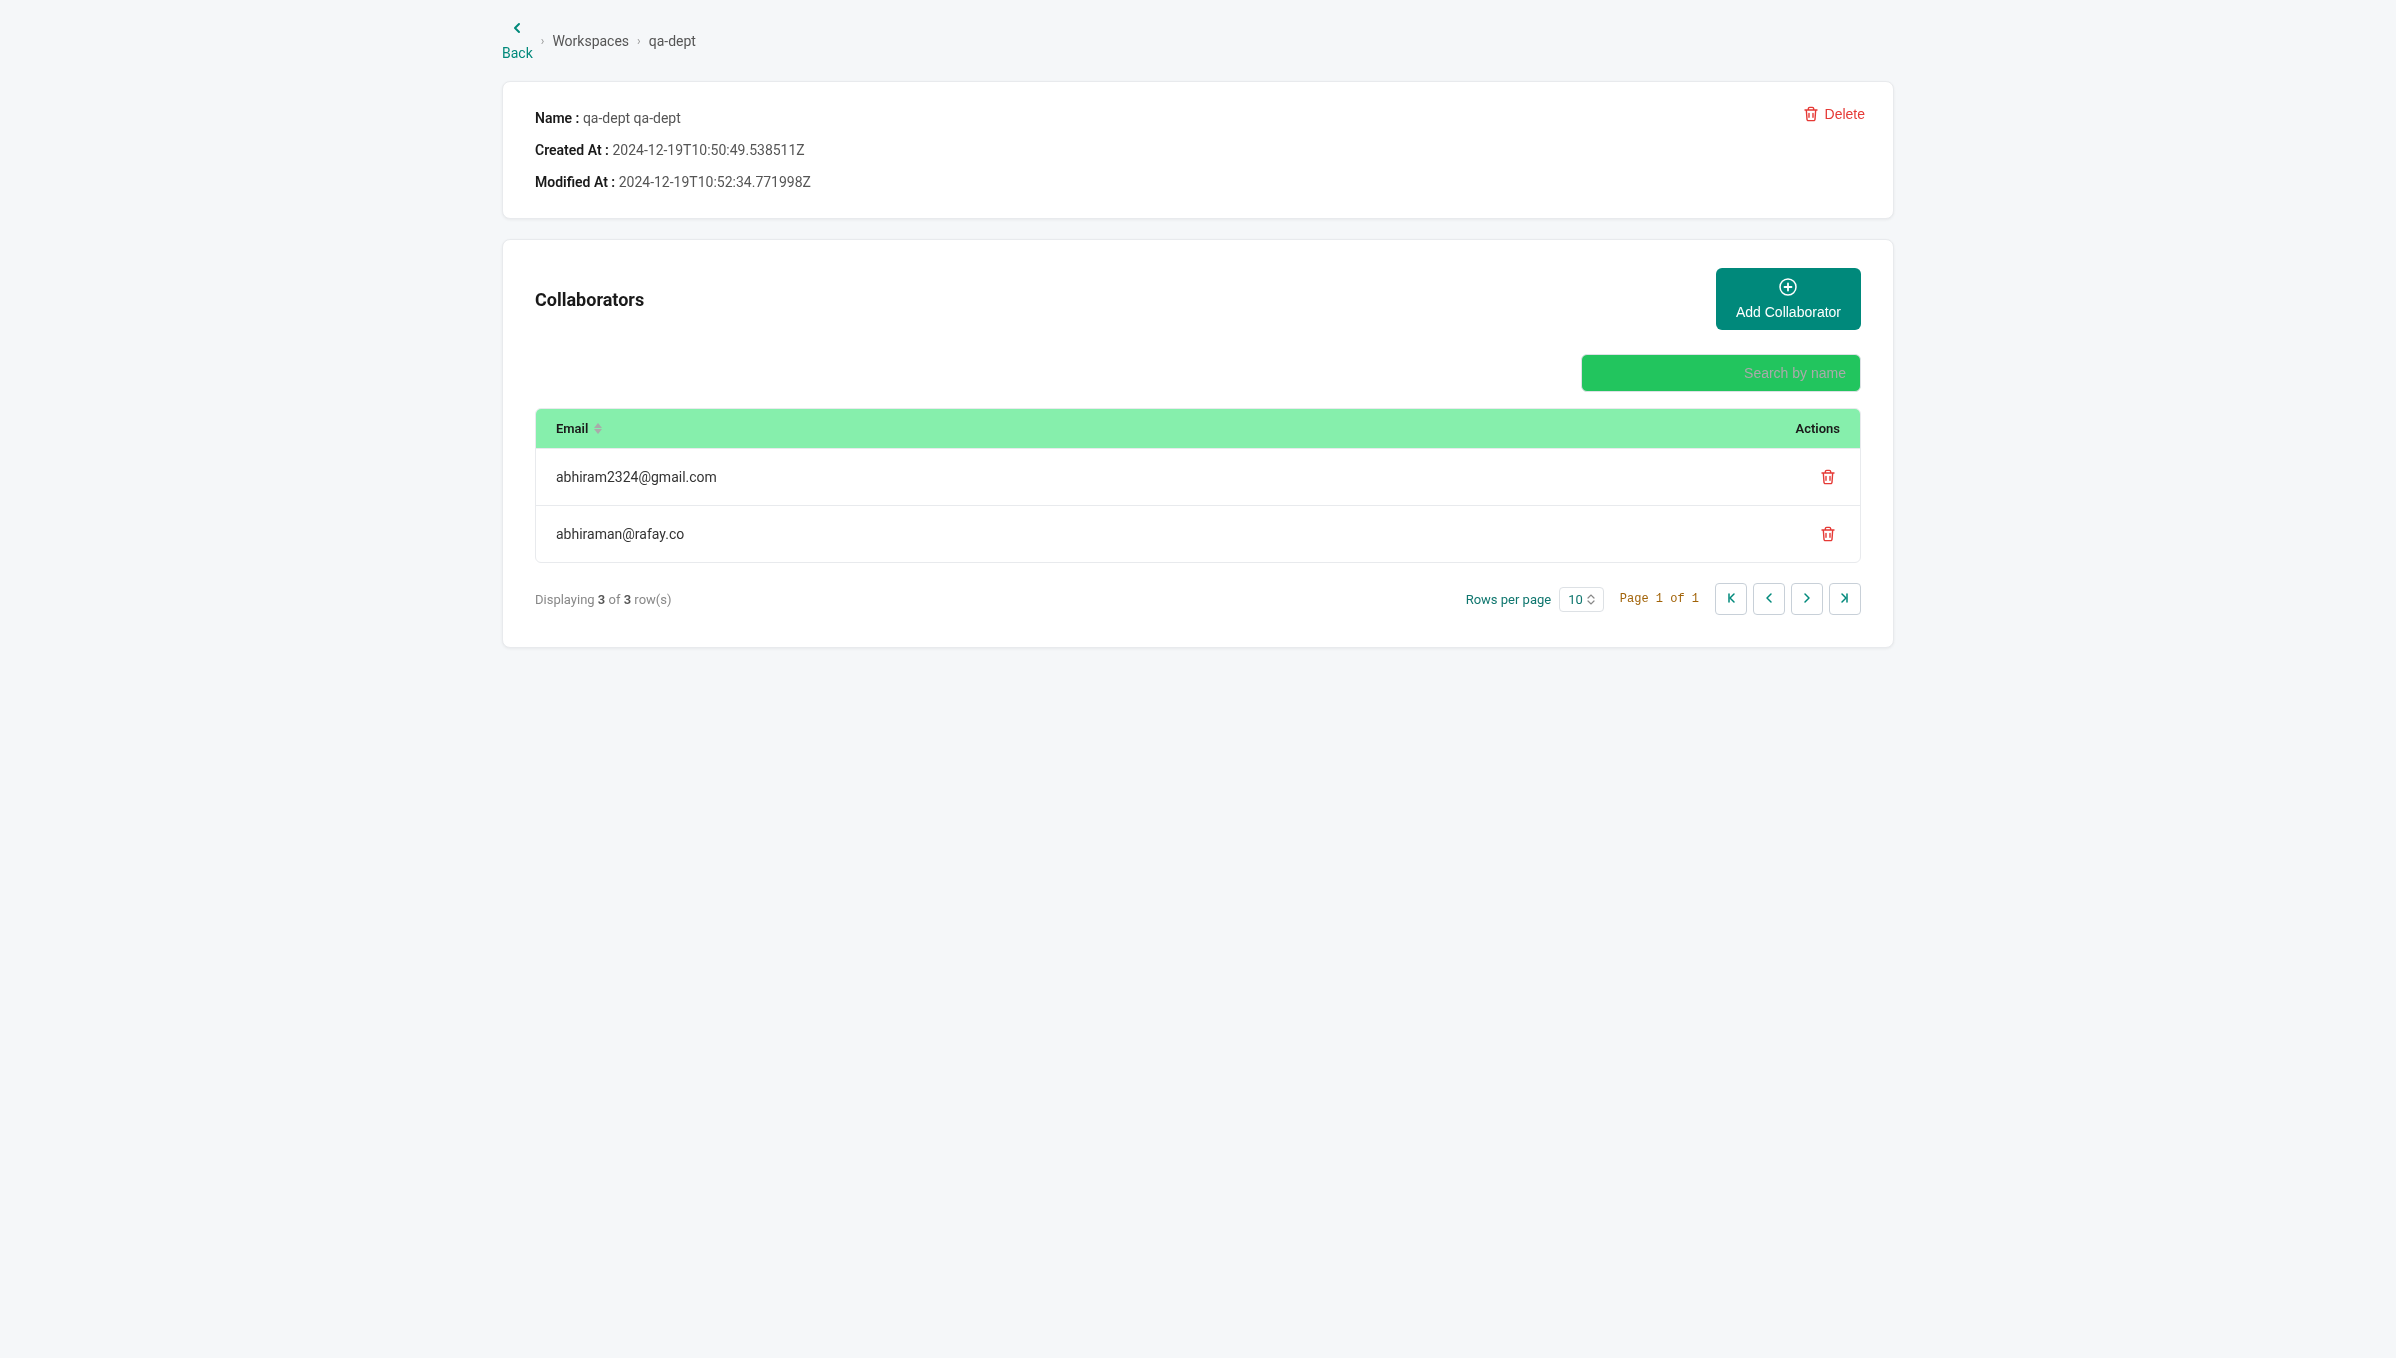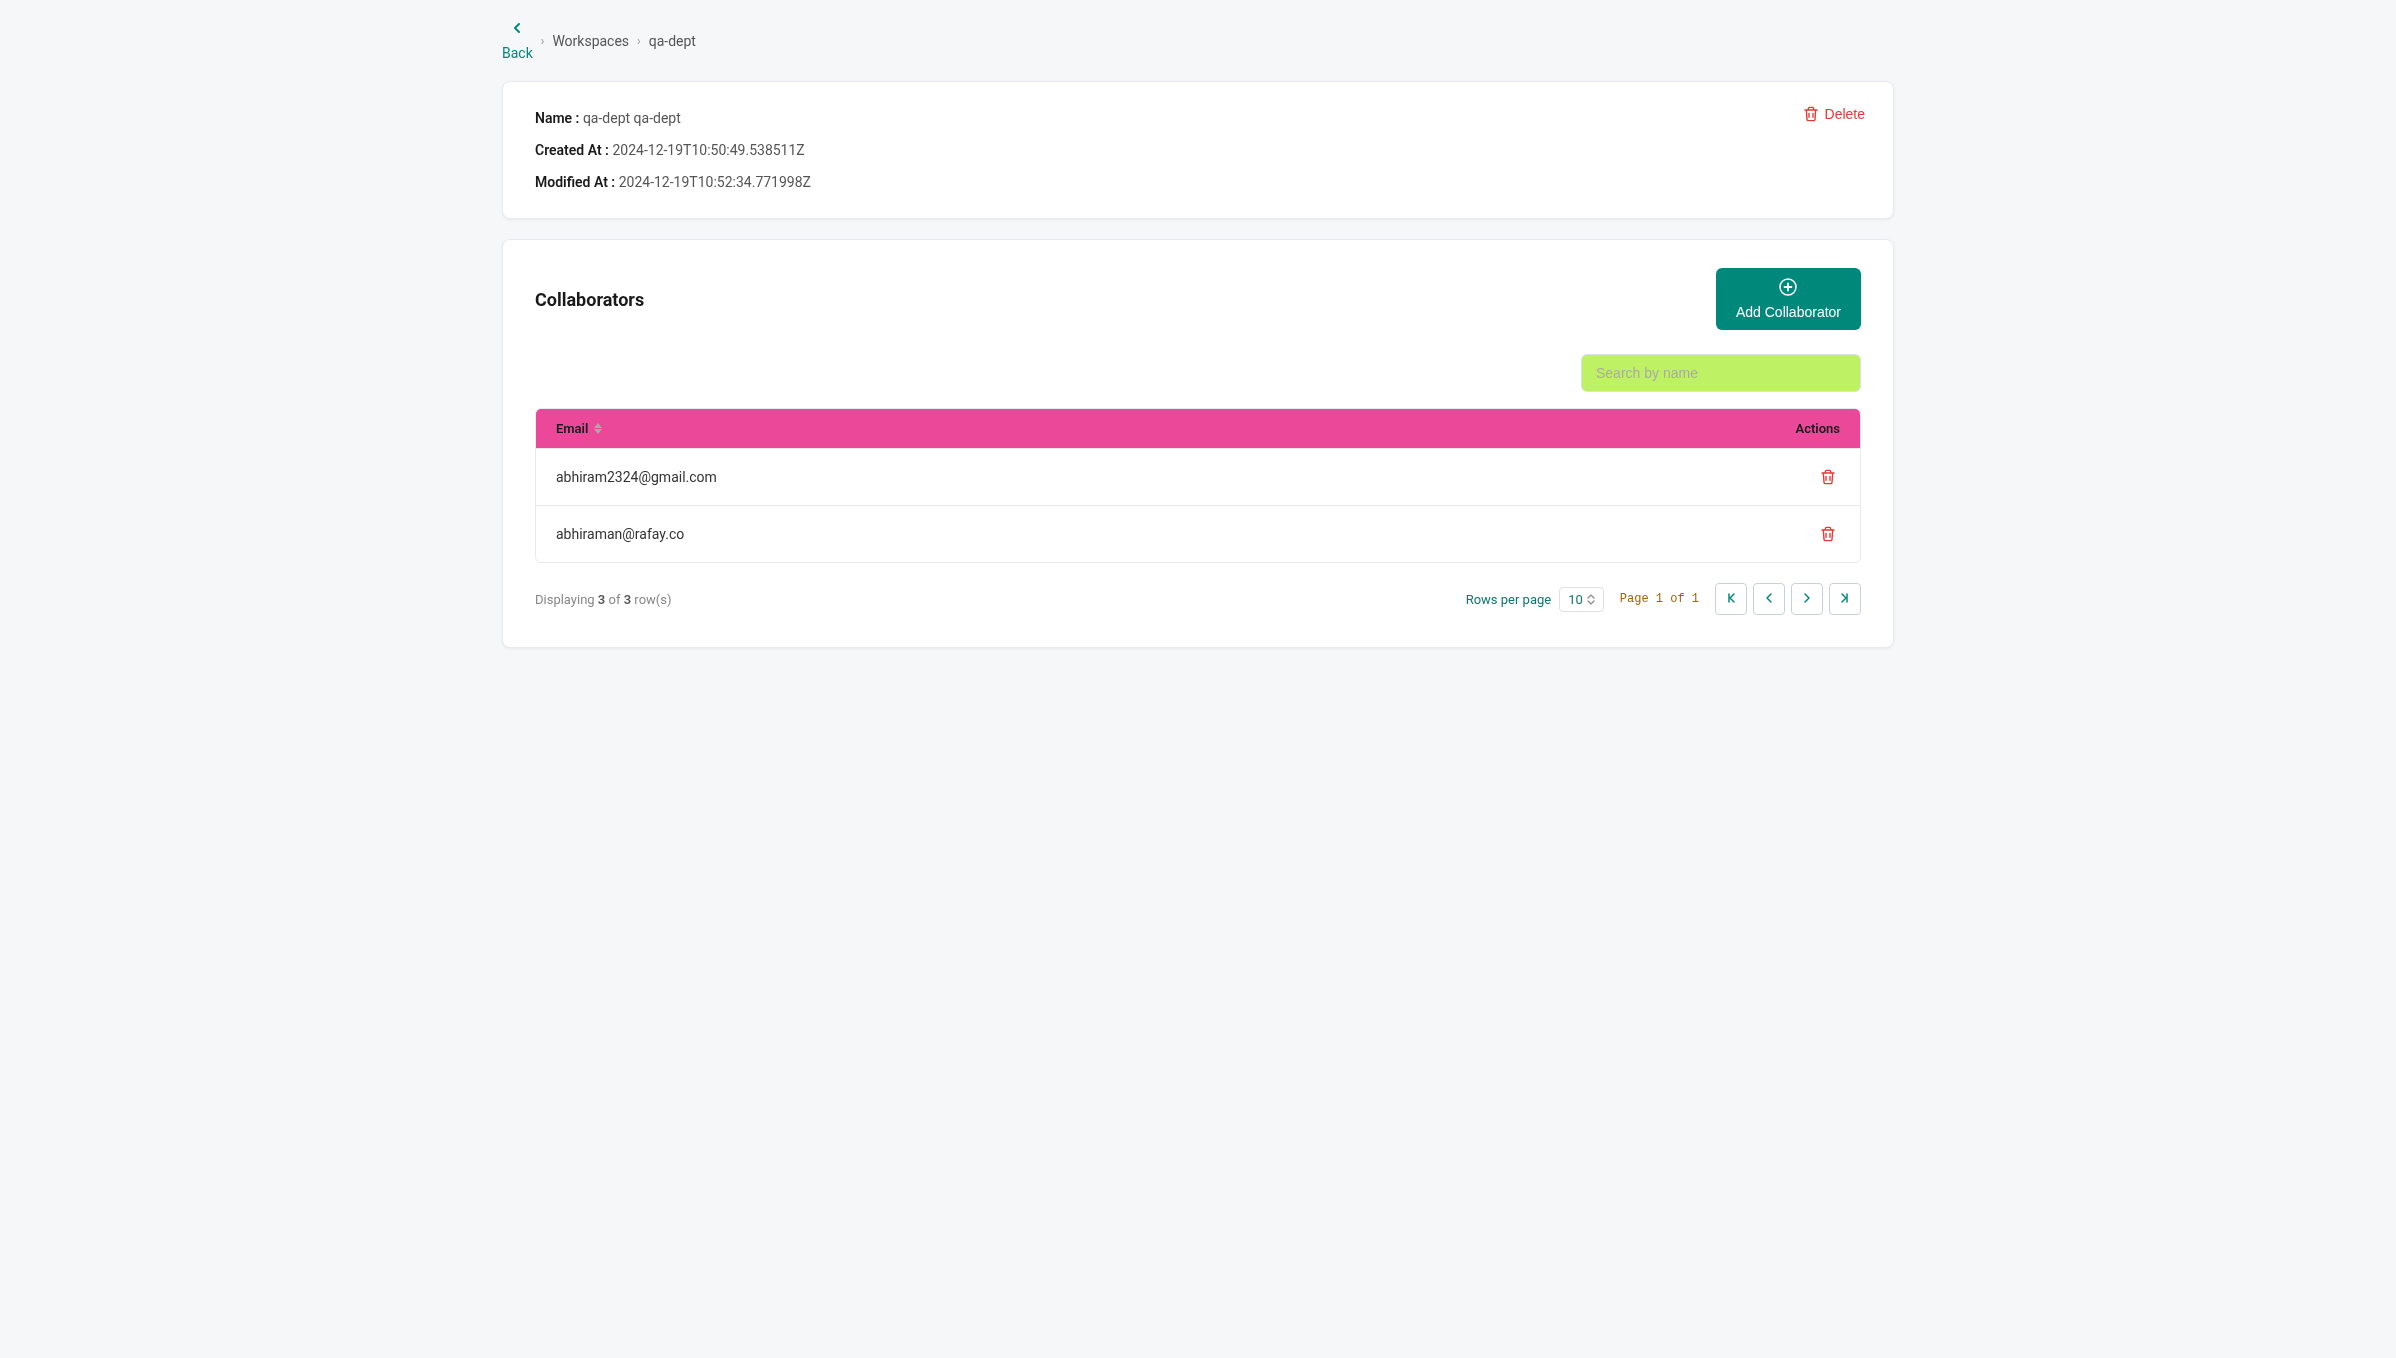--- a/index.html
+++ b/index.html
@@ -137,41 +137,42 @@
       width: 280px;
     }
 
     .search-input {
       width: 100%;
       padding: 10px 14px;
       border: 1px solid #dde1e5;
       border-radius: 6px;
       font-size: 14px;
       color: #555;
-      background: #bef264;
+      background: #22c55e;
       outline: none;
+      text-align: right;
     }
 
     .search-input::placeholder {
       color: #aaa;
     }
 
     
     .table-container {
       border: 1px solid #e8eaed;
       border-radius: 6px;
       overflow: hidden;
     }
 
     .table-header {
       display: flex;
       justify-content: space-between;
       align-items: center;
       padding: 12px 20px;
-      background: #ec4899;
+      background: #86efac;
       border-bottom: 1px solid #e8eaed;
     }
 
     .table-col-email {
       display: flex;
       align-items: center;
       gap: 6px;
       font-weight: 600;
       font-size: 13px;
       color: #1a1a1a;

